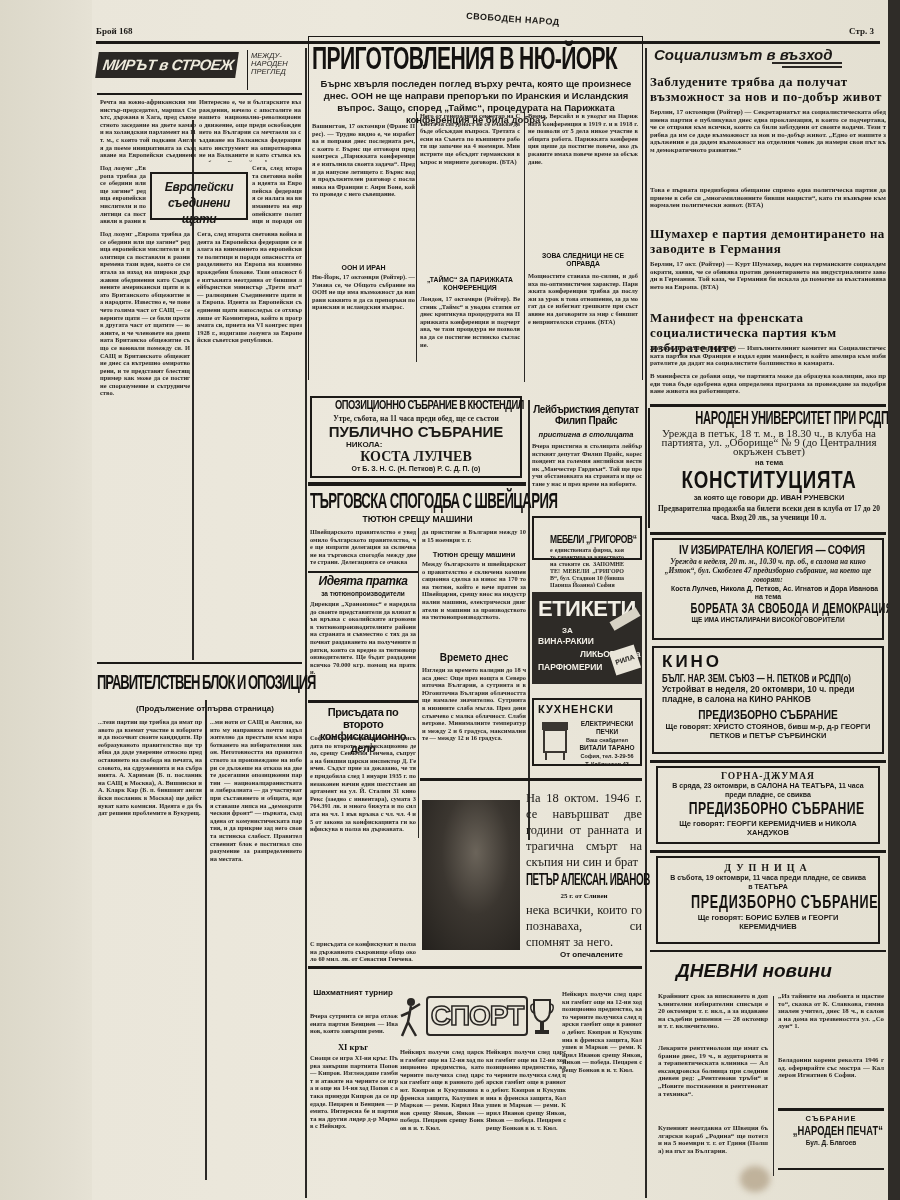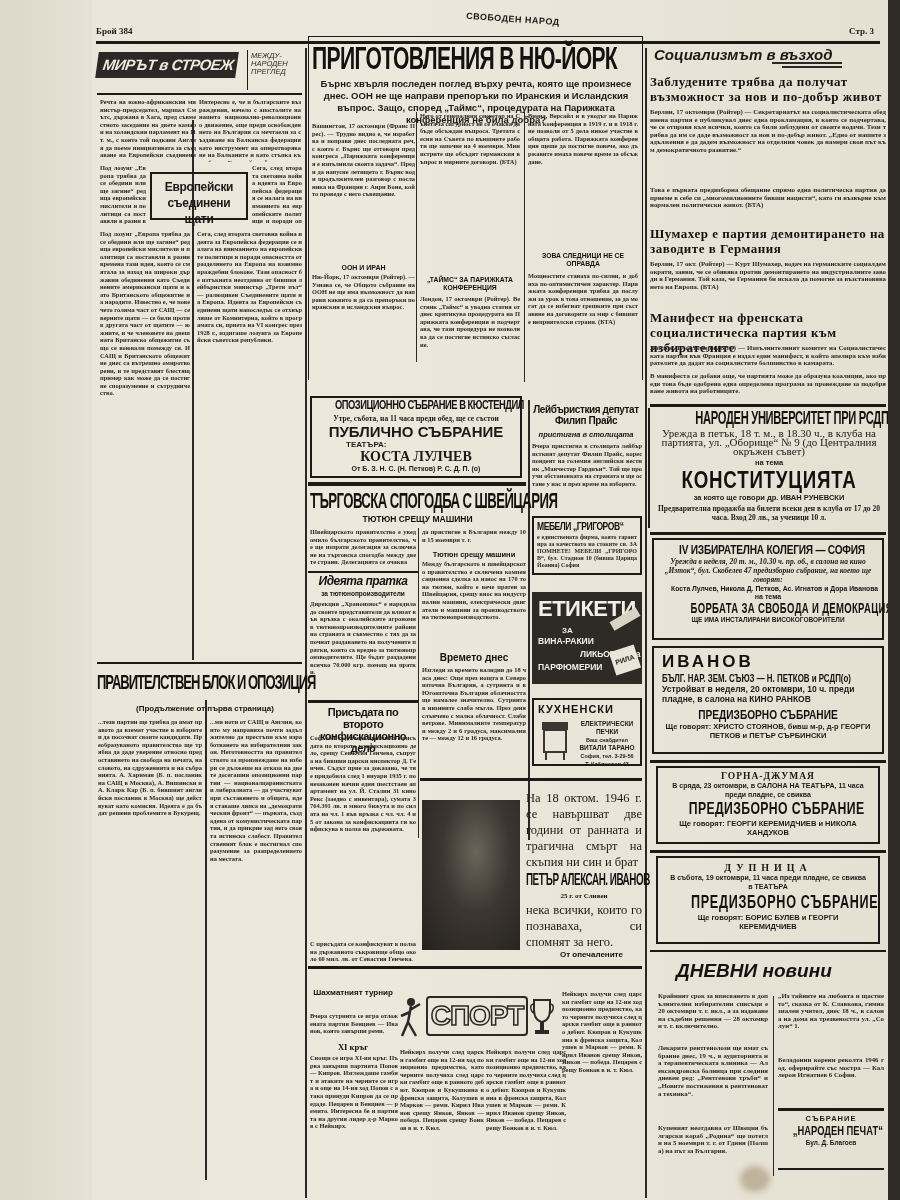--- a/index.html
+++ b/index.html
@@ -54,21 +54,21 @@
   }
   .icon-svg { position: absolute; }
 </style>
 </head>
 <body>
 
 <div class="page">
   <div class="fold-left"></div>
 
   <div class="masthead">
-    <span class="mh-issue">Брой 384</span>
+    <span class="mh-issue">Брой 168</span>
     <span class="mh-paper">СВОБОДЕН НАРОД</span>
     <span class="mh-page">Стр. 3</span>
     <div class="mh-rule"></div>
   </div>
 
   <div class="col-rule" style="left:305px;top:48px;height:1150px;"></div>
   <div class="col-rule" style="left:645px;top:48px;height:1150px;"></div>
   <div class="col-rule" style="left:528px;top:400px;height:440px;"></div>
   <div class="col-rule" style="left:192px;top:120px;height:540px;"></div>
   <div class="col-rule" style="left:205px;top:700px;height:480px;"></div>
@@ -76,21 +76,21 @@
   <div class="block" style="left:97px;top:50px;width:204px;height:42px;">
     <div style="position:absolute;left:0;top:2px;width:140px;height:26px;background:#2b2825;color:#eeeadc;font-family:'Liberation Sans',sans-serif;font-weight:bold;font-size:15px;line-height:26px;padding-left:6px;font-style:italic;letter-spacing:-0.5px;transform:skewX(-8deg);">МИРЪТ в СТРОЕЖ</div>
     <div style="position:absolute;left:154px;top:2px;width:50px;font-size:7.5px;line-height:8px;font-style:italic;color:#2a2724;font-family:'Liberation Sans',sans-serif;">МЕЖДУ-НАРОДЕН ПРЕГЛЕД</div>
     <div style="position:absolute;left:150px;top:0;width:1.2px;height:40px;background:#1c1a17;"></div>
   </div>
   <div class="thin-rule" style="left:97px;top:93px;width:205px;"></div>
 
   <div class="block txt b" style="left:100px;top:98px;width:96px;height:64px;">Речта на южно-африканския министър-председател, маршал Смътс, държана в Хага, пред съвместното заседание на двете камари на холандския парламент на 11 т. м., с която той подкани Англия да поеме инициативата за създаване на Европейски съединени щати, извади отново на сцената оздравителната идея за европейска федерация.</div>
   <div class="block txt b" style="left:199px;top:98px;width:102px;height:64px;">Интересно е, че и българските възраждения, начело с апостолите на нашето национално-революционно движение, още преди освобождението на България са мечтаели за създаване на Балканска федерация като инструмент на опиротворяване на Балканите и като стъпка към общата Европейска федерация.</div>
 
-  <div class="boxed center" style="left:150px;top:172px;width:98px;height:48px;padding-top:5px;">
+  <div class="boxed center" style="left:150px;top:172px;width:98px;height:48px;padding-top:5px;font-style:italic;">
     <div style="font-family:'Liberation Sans',sans-serif;font-weight:bold;font-size:12px;line-height:16px;letter-spacing:-0.3px;">Европейски съединени щати</div>
   </div>
 
   <div class="block txt b" style="left:100px;top:164px;width:46px;height:64px;">Под лозунг „Европа трябва да се обедини или ще загине“ редица европейски мислители и политици са поставяли в разни времена тази идея, която се смятала за изход на широки държавни обединения като Съединените американски щати и като Британското общежитие на народите. Известно е, че повечето голяма част от САЩ — северните щати — се били против другата част от щатите — южните, и че членовете на днешната Британско общежитие също се воювали помежду си. И САЩ и Британското общежитие днес са вътрешно омиротворени, и те представят блестящ пример как може да се постигне споразумение и сътрудничество.</div>
   <div class="block txt b" style="left:252px;top:164px;width:50px;height:64px;">Сега, след втората световна война идеята за Европейска федерация се налага на вниманието на европейските политици и поради опасността от разделянето на Европа на взаимно враждебни блокове. Тази опасност бе изтъкната неотдавна от бившия лейбъристки министър „Трети път“ — ралюцивен Съединените щати на Европа. Идеята за Европейски съединени щати напоследък се отхвърляше от Коминтерна, който в програмата си, приета на VI конгрес през 1928 г., издигаше лозунга за Европейски съветски републики.</div>
   <div class="block txt b" style="left:100px;top:230px;width:90px;height:420px;">Под лозунг „Европа трябва да се обедини или ще загине“ редица европейски мислители и политици са поставяли в разни времена тази идея, която се смятала за изход на широки държавни обединения като Съединените американски щати и като Британското общежитие на народите. Известно е, че повечето голяма част от САЩ — северните щати — се били против другата част от щатите — южните, и че членовете на днешната Британско общежитие също се воювали помежду си. И САЩ и Британското общежитие днес са вътрешно омиротворени, и те представят блестящ пример как може да се постигне споразумение и сътрудничество.</div>
   <div class="block txt b" style="left:197px;top:230px;width:105px;height:420px;">Сега, след втората световна война идеята за Европейска федерация се налага на вниманието на европейските политици и поради опасността от разделянето на Европа на взаимно враждебни блокове. Тази опасност бе изтъкната неотдавна от бившия лейбъристки министър „Трети път“ — ралюцивен Съединените щати на Европа. Идеята за Европейски съединени щати напоследък се отхвърляше от Коминтерна, който в програмата си, приета на VI конгрес през 1928 г., издигаше лозунга за Европейски съветски републики.</div>
 
   <div class="thin-rule" style="left:97px;top:662px;width:205px;"></div>
   <div class="hd" style="left:97px;top:670px;font-size:21px;letter-spacing:-1.6px;transform:scaleX(0.62);transform-origin:left top;">ПРАВИТЕЛСТВЕН БЛОК И ОПОЗИЦИЯ</div>
@@ -114,21 +114,21 @@
   <div class="hd center" style="left:528px;top:252px;width:110px;font-size:6.8px;white-space:normal;line-height:8px;">ЗОВА СЛЕДНИЦИ НЕ СЕ ОПРАВДА</div>
   <div class="block txt b" style="left:528px;top:272px;width:110px;height:110px;">Мощностите станаха по-силни, и добиха по-оптимистичен характер. Парижката конференция трябва да послужи за урок в това отношение, за да могат да се избегнат грешките при съставяне на договорите за мир с бившите неприятелски страни. (БТА)</div>
 
   <div class="col-rule" style="left:416px;top:112px;height:250px;width:1px;"></div>
   <div class="col-rule" style="left:524px;top:112px;height:270px;width:1px;"></div>
 
   <div class="boxed center" style="left:310px;top:396px;width:212px;height:82px;border-width:2.5px;">
     <div class="hd" style="position:relative;left:0;top:0;font-size:12px;letter-spacing:-0.6px;transform:scaleX(0.78);transform-origin:center top;">ОПОЗИЦИОННО СЪБРАНИЕ В КЮСТЕНДИЛ</div>
     <div style="font-size:7.5px;font-weight:bold;line-height:9px;margin-top:2px;">Утре, събота, на 11 часа преди обед, ще се състои</div>
     <div style="font-family:'Liberation Sans',sans-serif;font-weight:bold;font-size:15px;line-height:17px;">ПУБЛИЧНО СЪБРАНИЕ</div>
-    <div style="font-family:'Liberation Sans',sans-serif;font-weight:bold;font-size:8px;text-align:left;padding-left:34px;line-height:9px;">ТЕАТЪРА:</div>
+    <div style="font-family:'Liberation Sans',sans-serif;font-weight:bold;font-size:8px;text-align:left;padding-left:34px;line-height:9px;">НИКОЛА:</div>
     <div style="font-family:'Liberation Serif',serif;font-weight:bold;font-size:14px;line-height:15px;">КОСТА ЛУЛЧЕВ</div>
     <div style="font-family:'Liberation Sans',sans-serif;font-weight:bold;font-size:7px;line-height:9px;">От Б. З. Н. С. (Н. Петков) Р. С. Д. П. (о)</div>
   </div>
 
   <div class="thick-rule" style="left:308px;top:482px;width:218px;"></div>
   <div class="hd" style="left:310px;top:488px;font-size:22px;letter-spacing:-1px;transform:scaleX(0.6);transform-origin:left top;">ТЪРГОВСКА СПОГОДБА С ШВЕЙЦАРИЯ</div>
   <div class="hd center" style="left:310px;top:514px;width:215px;font-size:8.5px;">ТЮТЮН СРЕЩУ МАШИНИ</div>
   <div class="block txt b" style="left:310px;top:528px;width:106px;height:42px;">Швейцарското правителство е уведомило българското правителство, че ще изпрати делегация за сключване на търговска спогодба между двете страни. Делегацията се очаква</div>
   <div class="col-rule" style="left:418px;top:528px;height:310px;width:1px;"></div>
   <div class="block txt b" style="left:422px;top:528px;width:104px;height:18px;">да пристигне в България между 10 и 15 ноември т. г.</div>
@@ -142,21 +142,21 @@
 
   <div class="thick-rule" style="left:308px;top:700px;width:110px;height:3px;"></div>
   <div class="hd center" style="left:308px;top:706px;width:110px;font-size:11px;line-height:12px;white-space:normal;letter-spacing:-0.5px;">Присъдата по второто конфискационно дело</div>
   <div class="block txt b" style="left:310px;top:734px;width:106px;height:200px;">Соф. обл. съд вчера произнесе присъдата по второто конфискационно дело, срещу Севастия Генчева, съпруга на бившия царски инспектор Д. Генчев. Съдът прие за доказано, че тя е придобила след 1 януари 1935 г. по незаконен начин един шестстаен апартамент на ул. Й. Сталин 31 кино Рекс (заедно с инвентара), сумата 3 764.391 лв. и много бижута и по силата на чл. 1 във връзка с чл. чл. 4 и 5 от закона за конфискацията ги конфискува в полза на държавата.</div>
   <div class="block txt b" style="left:310px;top:940px;width:106px;height:34px;">С присъдата се конфискуват в полза на държавното съкровище общо около 60 мил. лв. от Севастия Генчева.</div>
 
   <div class="hd center" style="left:530px;top:404px;width:112px;font-size:10px;line-height:11px;white-space:normal;letter-spacing:-0.4px;">Лейбъристкия депутат Филип Прайс</div>
   <div class="hd center" style="left:530px;top:430px;width:112px;font-size:7.5px;font-style:italic;">пристигна в столицата</div>
   <div class="block txt b" style="left:532px;top:442px;width:110px;height:60px;">Вчера пристигна в столицата лейбъристкият депутат Филип Прайс, кореспондент на големия английски вестник „Манчестер Гардиън“. Той ще проучи обстановката на страната и ще остане у нас и през време на изборите.</div>
 
-  <div class="boxed" style="left:532px;top:516px;width:110px;height:59px;border-width:2px;padding:3px;">
+  <div class="boxed" style="left:532px;top:516px;width:110px;height:44px;border-width:2px;padding:16px;">
     <div class="hd" style="position:relative;font-size:10px;letter-spacing:-0.5px;transform:scaleX(0.85);transform-origin:left top;">МЕБЕЛИ „ГРИГОРОВ“</div>
     <div class="txt b" style="margin-top:2px;height:40px;font-size:6px;line-height:7px;">е единствената фирма, която гарантира за качеството на стоките си. ЗАПОМНЕТЕ! МЕБЕЛИ „ГРИГОРОВ“, бул. Стадион 10 (бивша Царица Йоанна) София</div>
   </div>
 
   <div class="etiketi" style="left:532px;top:592px;width:110px;height:92px;">
     <div style="position:absolute;left:6px;top:4px;font-size:22px;letter-spacing:-0.5px;">ЕТИКЕТИ</div>
     <div style="position:absolute;left:30px;top:34px;font-size:8px;">ЗА</div>
     <div style="position:absolute;left:6px;top:44px;font-size:8.5px;">ВИНА-РАКИИ</div>
     <div style="position:absolute;left:6px;top:57px;font-size:8.5px;margin-left:42px;">ЛИКЬОРИ и за</div>
     <div style="position:absolute;left:6px;top:70px;font-size:8.5px;">ПАРФЮМЕРИИ</div>
@@ -246,21 +246,21 @@
   <div class="boxed center" style="left:652px;top:538px;width:232px;height:102px;border-width:2px;padding-top:2px;">
     <div class="hd" style="position:relative;font-size:13px;letter-spacing:-0.3px;transform:scaleX(0.78);transform-origin:center top;">IV ИЗБИРАТЕЛНА КОЛЕГИЯ — СОФИЯ</div>
     <div style="font-size:7.5px;font-weight:bold;font-style:italic;line-height:9px;padding:0 8px;">Урежда в неделя, 20 т. м., 10.30 ч. пр. об., в салона на кино „Изток“, бул. Скобелев 47 предизборно събрание, на което ще говорят:</div>
     <div class="hd" style="position:relative;font-size:8px;transform:scaleX(0.85);transform-origin:center top;">Коста Лулчев, Никола Д. Петков, Ас. Игнатов и Дора Иванова</div>
     <div style="font-family:'Liberation Sans',sans-serif;font-size:7px;font-weight:bold;">на тема</div>
     <div class="hd" style="position:relative;font-size:14px;transform:scaleX(0.68);transform-origin:center top;letter-spacing:0.5px;">БОРБАТА ЗА СВОБОДА И ДЕМОКРАЦИЯ</div>
     <div style="font-family:'Liberation Sans',sans-serif;font-size:6.5px;font-weight:bold;">ЩЕ ИМА ИНСТАЛИРАНИ ВИСОКОГОВОРИТЕЛИ</div>
   </div>
 
   <div class="boxed" style="left:652px;top:646px;width:232px;height:108px;border-width:2px;padding:4px 8px;">
-    <div class="hd" style="position:relative;font-size:17px;letter-spacing:3px;">ИВАНОВ</div>
+    <div class="hd" style="position:relative;font-size:17px;letter-spacing:3px;">КИНО</div>
     <div class="hd" style="position:relative;font-size:11px;transform:scaleX(0.72);transform-origin:left top;white-space:nowrap;">БЪЛГ. НАР. ЗЕМ. СЪЮЗ — Н. ПЕТКОВ и РСДП(о)</div>
     <div style="font-family:'Liberation Sans',sans-serif;font-weight:bold;font-size:8.5px;line-height:10px;">Устройват в неделя, 20 октомври, 10 ч. преди пладне, в салона на КИНО РАНКОВ</div>
     <div class="hd center" style="position:relative;font-size:13px;margin-top:3px;transform:scaleX(0.78);transform-origin:center top;">ПРЕДИЗБОРНО СЪБРАНИЕ</div>
     <div class="center" style="font-family:'Liberation Sans',sans-serif;font-size:7.5px;font-weight:bold;line-height:9px;">Ще говорят: ХРИСТО СТОЯНОВ, бивш м-р, д-р ГЕОРГИ ПЕТКОВ и ПЕТЪР СЪРБИНСКИ</div>
   </div>
 
   <div class="thick-rule" style="left:650px;top:760px;width:236px;height:3px;"></div>
   <div class="boxed center" style="left:656px;top:766px;width:224px;height:78px;border-width:2.5px;padding-top:3px;">
     <div style="font-family:'Liberation Serif',serif;font-weight:bold;font-size:9.5px;letter-spacing:1px;">ГОРНА-ДЖУМАЯ</div>
     <div style="font-family:'Liberation Sans',sans-serif;font-size:7px;font-weight:bold;line-height:9px;padding:0 6px;">В сряда, 23 октомври, в САЛОНА НА ТЕАТЪРА, 11 часа преди пладне, се свиква</div>

